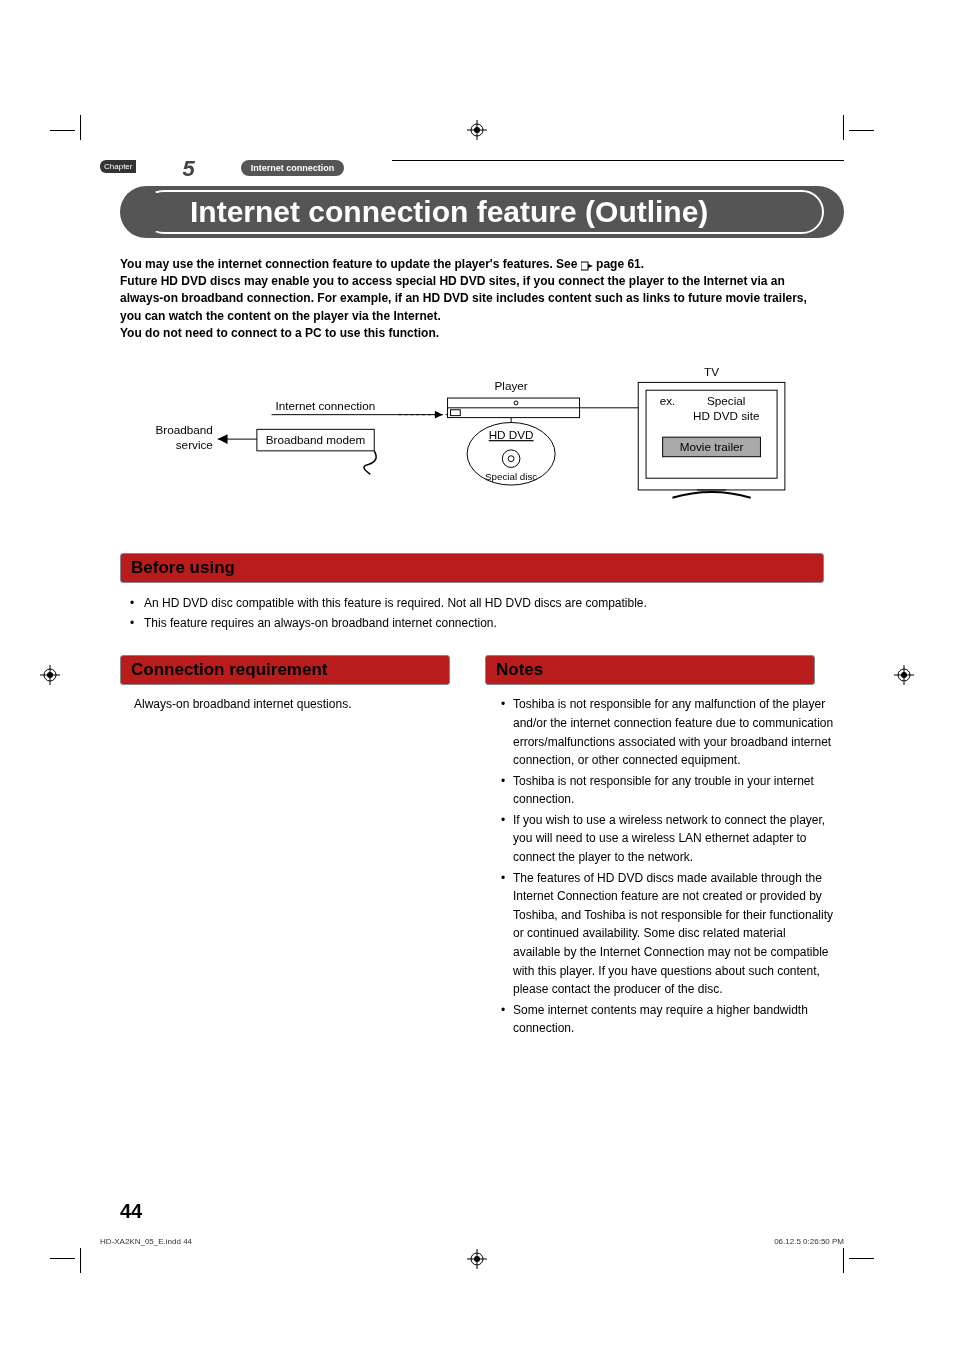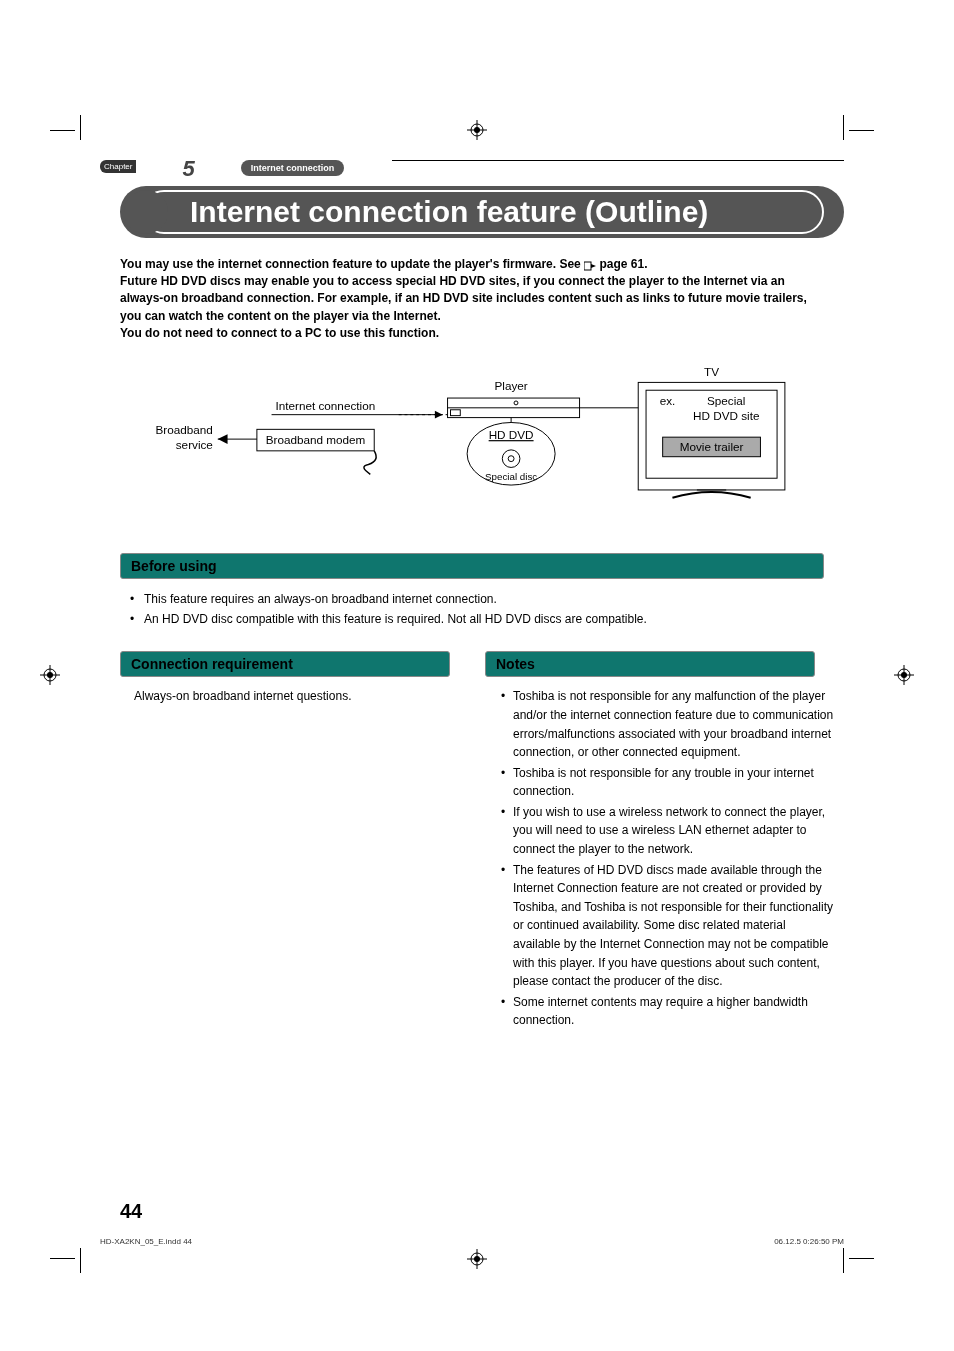--- a/index.html
+++ b/index.html
@@ -132,23 +132,23 @@
       height: 170px;
     }
     .diagram svg { width: 100%; height: 100%; }
     .dtext { font-size: 12px; fill: #000; }
     .dtext-sm { font-size: 10px; fill: #000; }
     .section-heading {
       margin: 0 20px 10px 20px;
       border: 1px solid #888;
       border-radius: 3px;
       padding: 4px 10px;
-      font-size: 14px;
-      font-weight: bold;
-      background: #0f766e;
+      font-size: 17px;
+      font-weight: bold;
+      background: #b91c1c;
     }
     .section-heading.half {
       width: 330px;
     }
     .section-heading.half-right {
       width: 330px;
       margin-left: 0;
     }
     .bullets {
       margin: 0 20px 22px 34px;
@@ -248,21 +248,21 @@
   </div>
 
   <div class="title-banner">
     <div class="title-pill"></div>
     <div class="title-pill-inner"></div>
     <div class="title-knob"></div>
     <div class="title-text">Internet connection feature (Outline)</div>
   </div>
 
   <p class="intro">
-    <span>You may use the internet connection feature to update the player's firmware. See </span>
+    <span>You may use the internet connection feature to update the player's features. See </span>
     <span class="page-ref">
       <svg viewBox="0 0 12 10">
           <rect x="0" y="1" width="7" height="8" fill="none" stroke="#000"></rect>
           <polygon points="7,3 12,5 7,7" fill="#000"></polygon>
         </svg>
     </span>
     <span> page 61.</span><br>
     <span>Future HD DVD discs may enable you to access special HD DVD sites, if you connect the player to the Internet via an always-on broadband connection. For example, if an HD DVD site includes content such as links to future movie trailers, you can watch the content on the player via the Internet.</span><br>
     <span>You do not need to connect to a PC to use this function.</span>
   </p>
@@ -313,22 +313,22 @@
       <rect x="555" y="78" width="100" height="20" fill="#aaa" stroke="#000"></rect>
       <text x="605" y="92" class="dtext" text-anchor="middle">Movie trailer</text>
 
       <path d="M565 140 Q605 128 645 140" fill="none" stroke="#000" stroke-width="2"></path>
       <line x1="590" y1="132" x2="620" y2="132" stroke="#000"></line>
     </svg>
   </div>
 
   <div class="section-heading">Before using</div>
   <ul class="bullets">
+    <li>An HD DVD disc compatible with this feature is required. Not all HD DVD discs are compatible.</li>
     <li>This feature requires an always-on broadband internet connection.</li>
-    <li>An HD DVD disc compatible with this feature is required. Not all HD DVD discs are compatible.</li>
   </ul>
 
   <div class="two-col">
     <div class="col">
       <div class="section-heading half" style="margin-left:0">Connection requirement</div>
       <p class="body-text">Always-on broadband internet questions.</p>
     </div>
     <div class="col">
       <div class="section-heading half-right">Notes</div>
       <ul class="notes-list">

